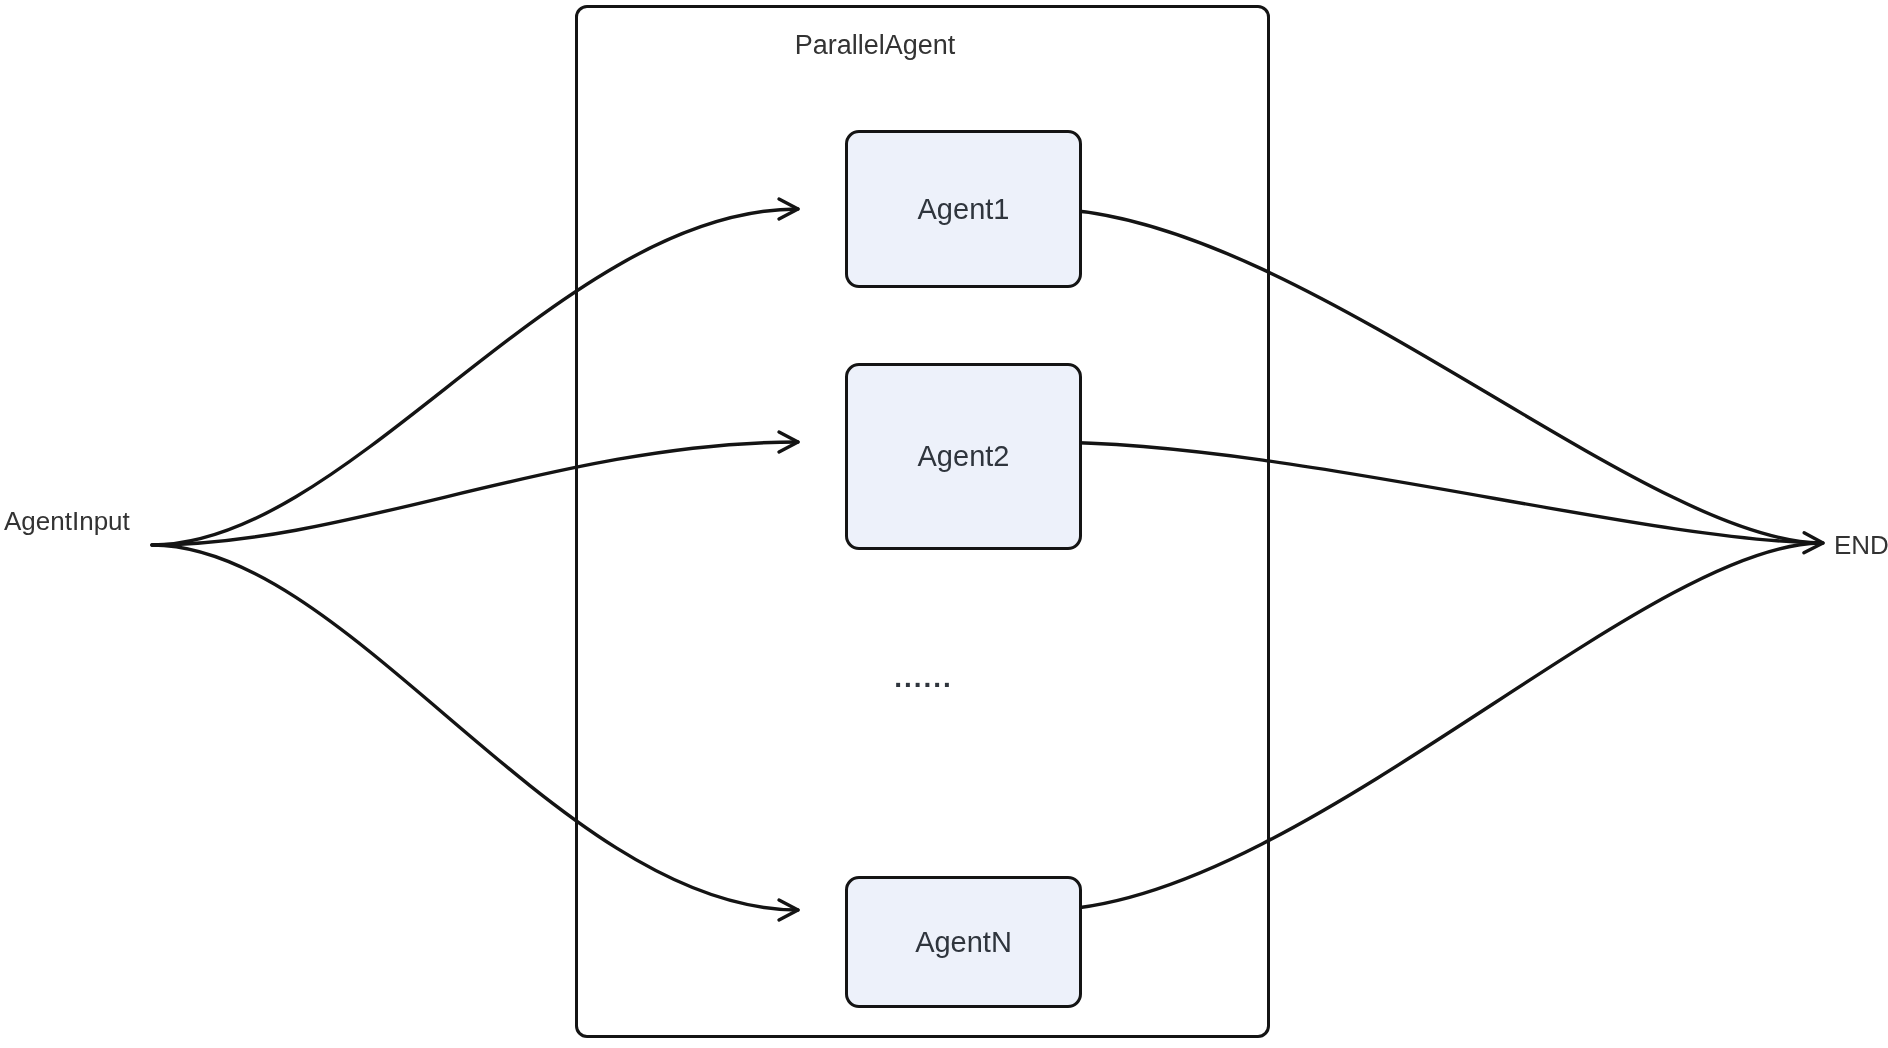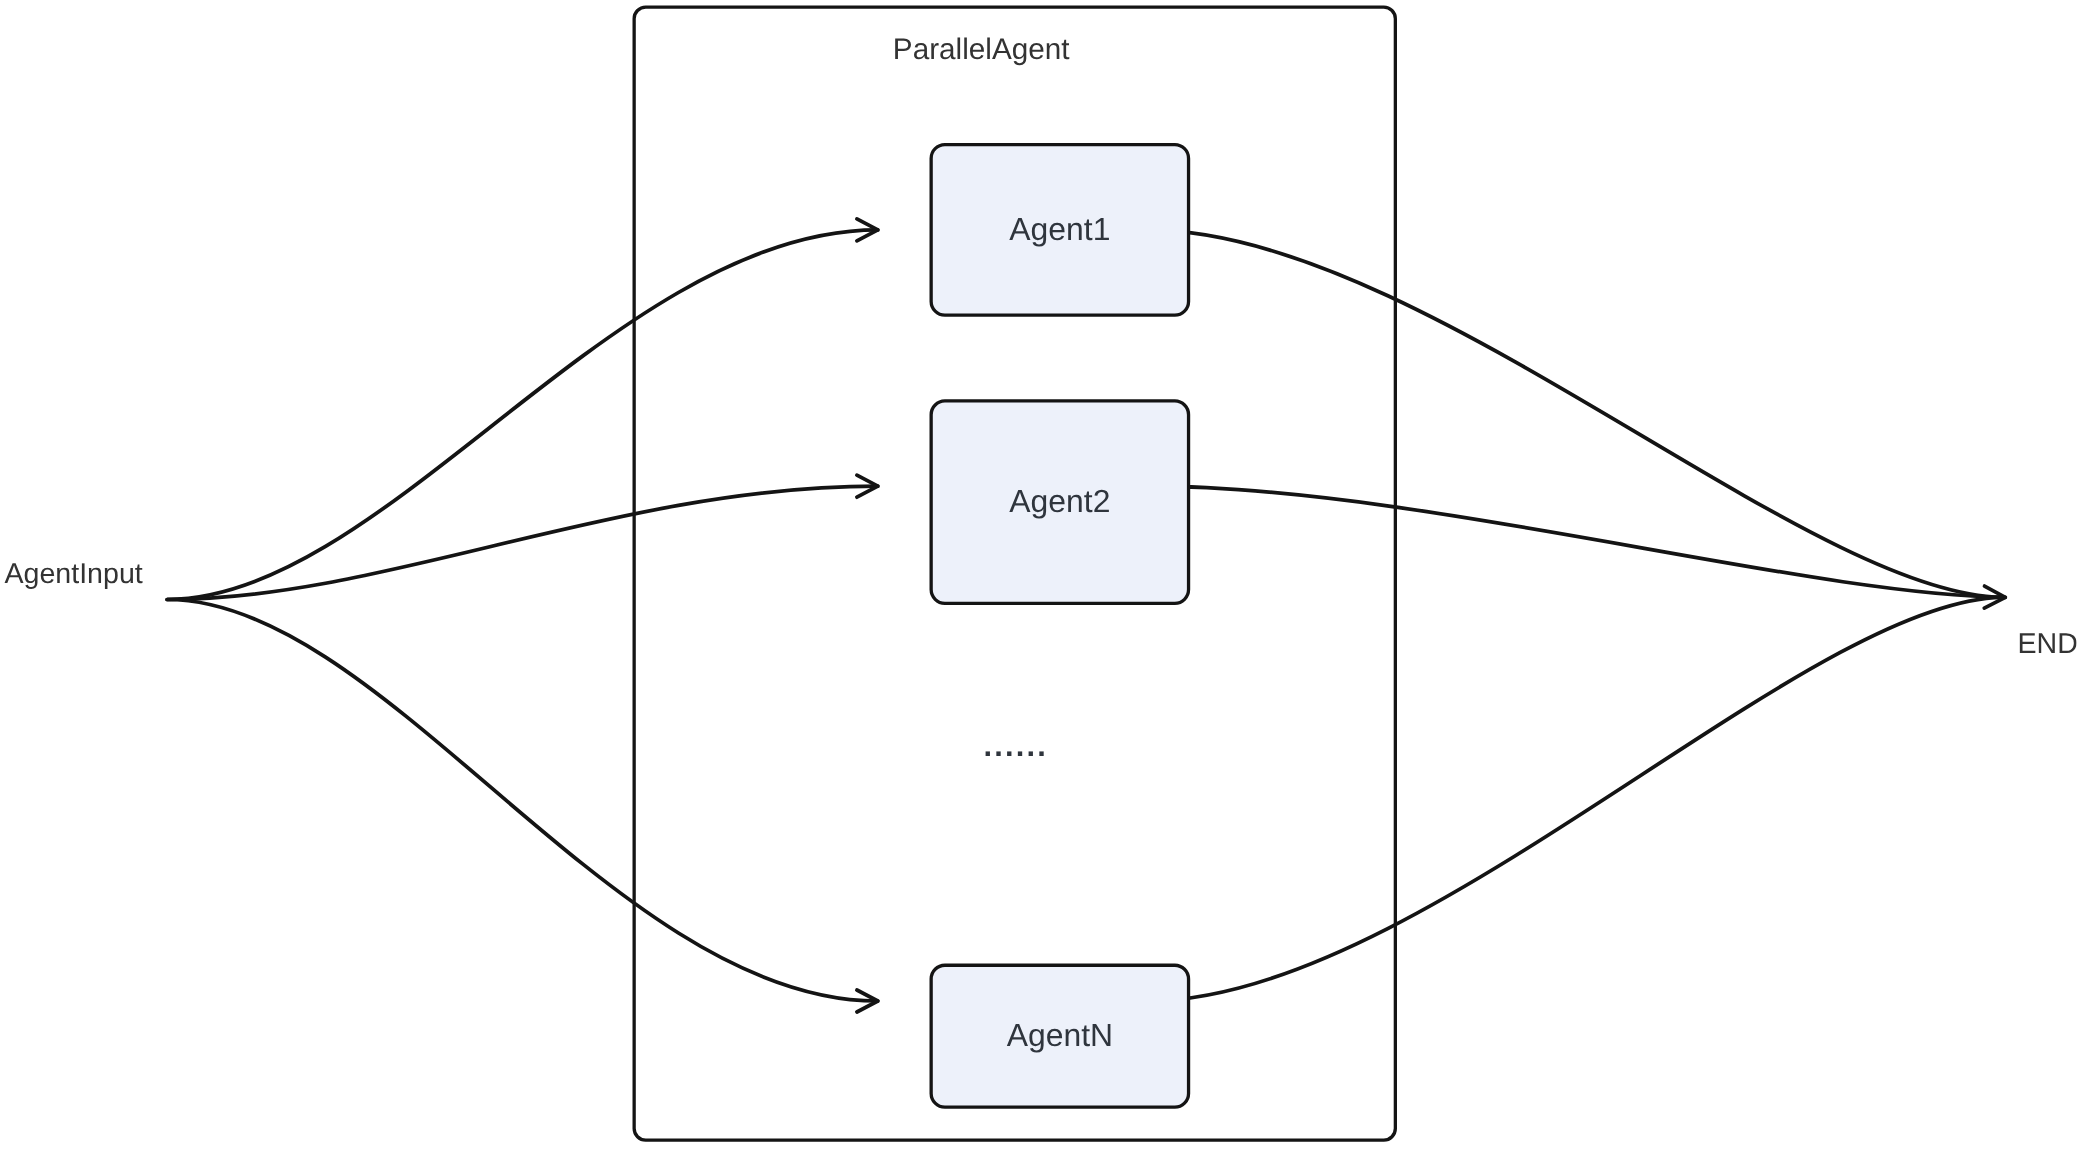--- a/index.html
+++ b/index.html
@@ -34,21 +34,21 @@
     top: 5px;
     width: 695px;
     height: 1033px;
     box-sizing: border-box;
     border: 3px solid #141414;
     border-radius: 12px;
     background: transparent;
   }
   .group-title {
     position: absolute;
-    left: 592px;
+    left: 575px;
     top: 28px;
     width: 600px;
     text-align: center;
     font-size: 27px;
     line-height: 34px;
     color: #333333;
   }
   .agent-node {
     position: absolute;
     left: 805px;
@@ -80,21 +80,21 @@
     color: #2F353D;
   }
   .io-label {
     position: absolute;
     font-size: 26px;
     line-height: 36px;
     color: #333333;
     white-space: nowrap;
   }
   .label-input { left: 4px; top: 503px; }
-  .label-end  { left: 1834px; top: 527px; margin-top: 40px; }
+  .label-end  { left: 1834px; top: 527px; }
 </style>
 </head>
 <body>
 
 <div class="canvas">
 
   <svg class="edge-layer" viewBox="0 0 1888 1048" xmlns="http://www.w3.org/2000/svg">
     <defs>
       <marker id="arrowhead" markerUnits="userSpaceOnUse" markerWidth="30" markerHeight="32" refX="24" refY="15" orient="auto">
         <path d="M5,5 L24,15 L5,25" fill="none" stroke="#141414" stroke-width="3.4" stroke-linecap="round" stroke-linejoin="round"></path>

